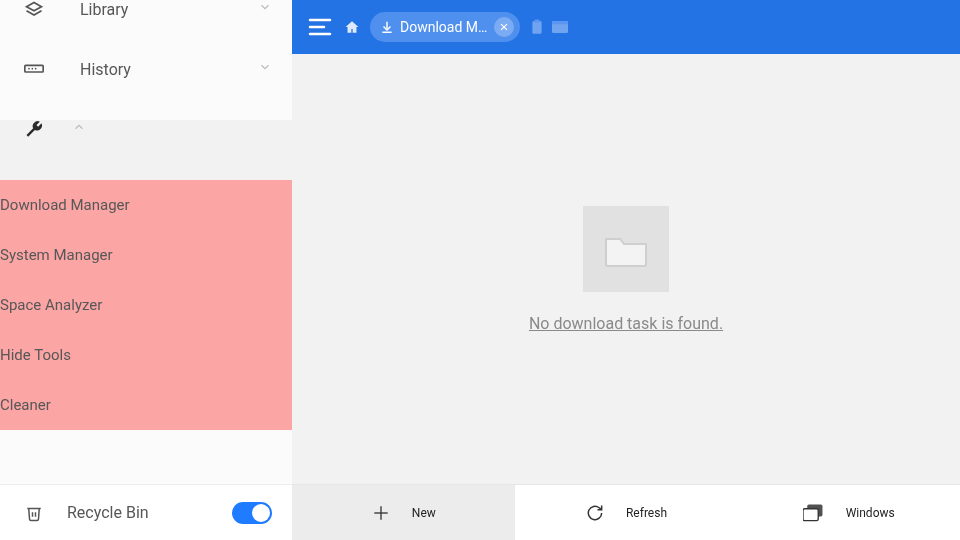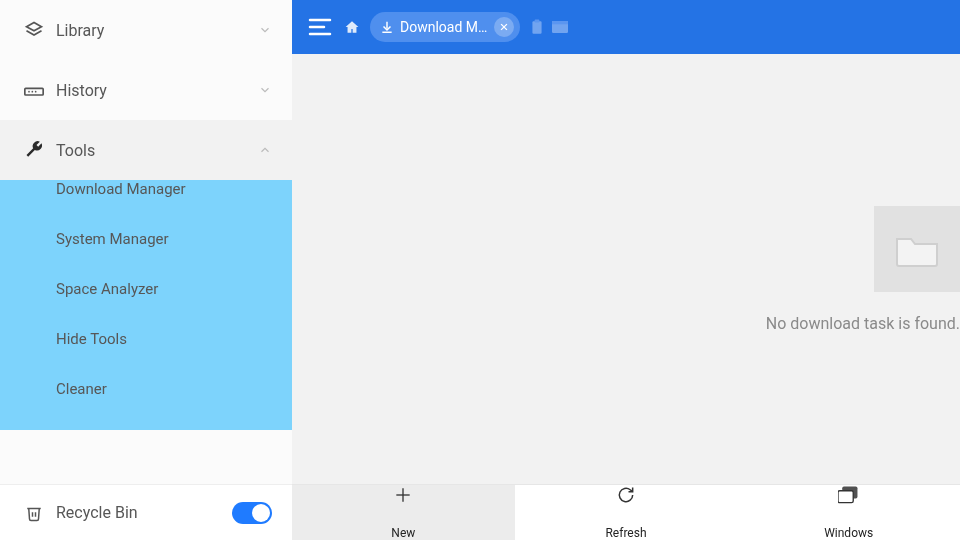--- a/index.html
+++ b/index.html
@@ -10,54 +10,53 @@
   .sidebar {
     width: 292px;
     height: 540px;
     background: #fbfbfb;
     display: flex;
     flex-direction: column;
   }
   .sidebar-group-header {
     height: 60px;
     display: flex;
-    align-items: center;
     padding: 0 20px;
     cursor: pointer;
     color: #575757;
     font-size: 16px;
+    gap: 24px;
   }
   .sidebar-group-header .icon {
     width: 28px; display:flex; justify-content:center; color:#575757;
   }
   .sidebar-group-header .label { flex:1; margin-left:8px; }
   .sidebar-group-header .chev { color:#bfbfbf; }
   
   .sidebar-item {
     height: 50px;
-    display:flex; align-items:flex-start;
-    padding-left: 56px;
+    display:flex; align-items:center;
     color:#575757;
     font-size:15px;
-    background: #7dd3fc;
+    background: #fca5a5;
     cursor:pointer;
   }
   .sidebar-tools-block { background:#f2f2f2; }
   
   .sidebar-footer {
     margin-top:auto;
     height:56px;
     background:#fff;
     display:flex; align-items:center;
     padding:0 20px;
     color:#575757; font-size:16px;
     border-top:1px solid #eee;
   }
   .sidebar-footer .icon { width:28px; display:flex; justify-content:center; }
-  .sidebar-footer .label { flex:1; margin-left:8px; }
+  .sidebar-footer .label { flex:1; margin-left:19px; }
   .toggle {
     width:40px; height:22px; border-radius:11px;
     background:#1f7bff; position:relative; cursor:pointer;
   }
   .toggle::after{
     content:""; position:absolute; right:2px; top:2px;
     width:18px; height:18px; border-radius:50%; background:#fff;
   }
 
   
@@ -89,36 +88,36 @@
   .crumb-pill .dl-ico { margin-right:6px; display:flex; }
   .crumb-pill .txt { white-space:nowrap; overflow:hidden; text-overflow:ellipsis; flex:1;}
   .crumb-pill .close {
     width:20px; height:20px; border-radius:50%;
     background:rgba(255,255,255,.25);
     display:flex; align-items:center; justify-content:center;
     margin-left:6px; font-size:12px;
   }
   
   .content {
-    flex:1; display:flex; align-items:flex-end; justify-content:center;
-    flex-direction:column; color:#8a8a8a;
+    flex:1; display:flex; align-items:center; justify-content:center;
+    flex-direction:column; color:#8a8a8a;text-decoration:underline;
   }
   .empty-folder {
     width:86px; height:86px; background:#e1e1e1;
     display:flex; align-items:center; justify-content:center;
     margin-bottom:22px;
   }
   .empty-text { font-size:16px; }
   
   .bottombar {
     height:56px; background:#fff; display:flex;
     border-top:1px solid #e6e6e6;
   }
   .bb-btn {
-    flex:1; display:flex; flex-direction:column;
+    flex:1; display:flex; flex-direction:row;
     align-items:center; justify-content:center;
     font-size:12px; color:#232323; cursor:pointer;
     gap:21px;
   }
   .bb-btn:first-child { background:#ececec; }
   .bb-btn .ico { height:22px; display:flex; align-items:center; justify-content:center; color:#333; }
   
   svg { display:block; }
 </style>
 </head>
@@ -157,21 +156,20 @@
         </svg>
     </span>
   </div>
 
   <div class="sidebar-group-header" style="background:#f2f2f2">
     <span class="icon">
       <svg width="20" height="20" viewBox="0 0 24 24" fill="#2b2b2b">
         <path d="M21 4a6 6 0 0 1-8 8l-8 8-2-2 8-8a6 6 0 0 1 8-8l-4 4 2 2 4-4z"></path>
       </svg>
     </span>
-    <span class="label">Tools</span>
     <span class="chev">
       <svg width="14" height="14" viewBox="0 0 24 24" fill="none" stroke="#bbb" stroke-width="2">
           <polyline points="6 15 12 9 18 15"></polyline>
         </svg>
     </span>
   </div>
 
   <div class="sidebar-tools-block">
     <div class="sidebar-item">
         <span>Download Manager</span>

